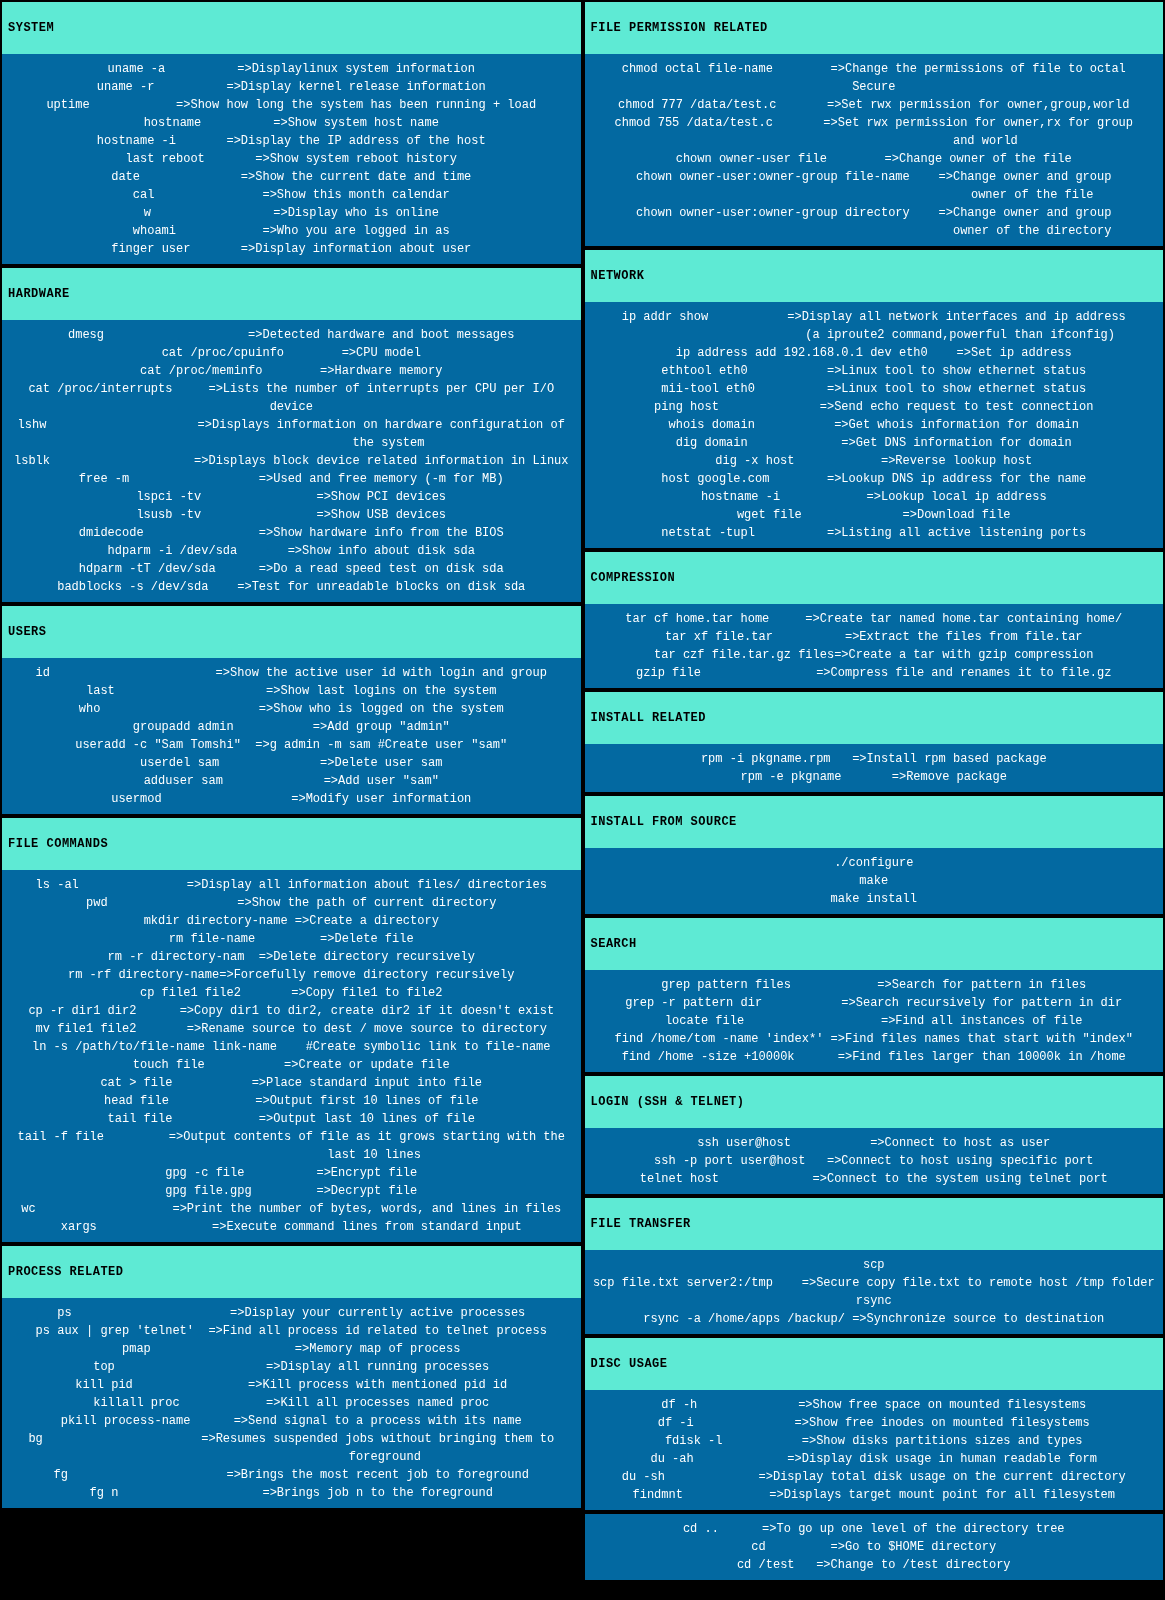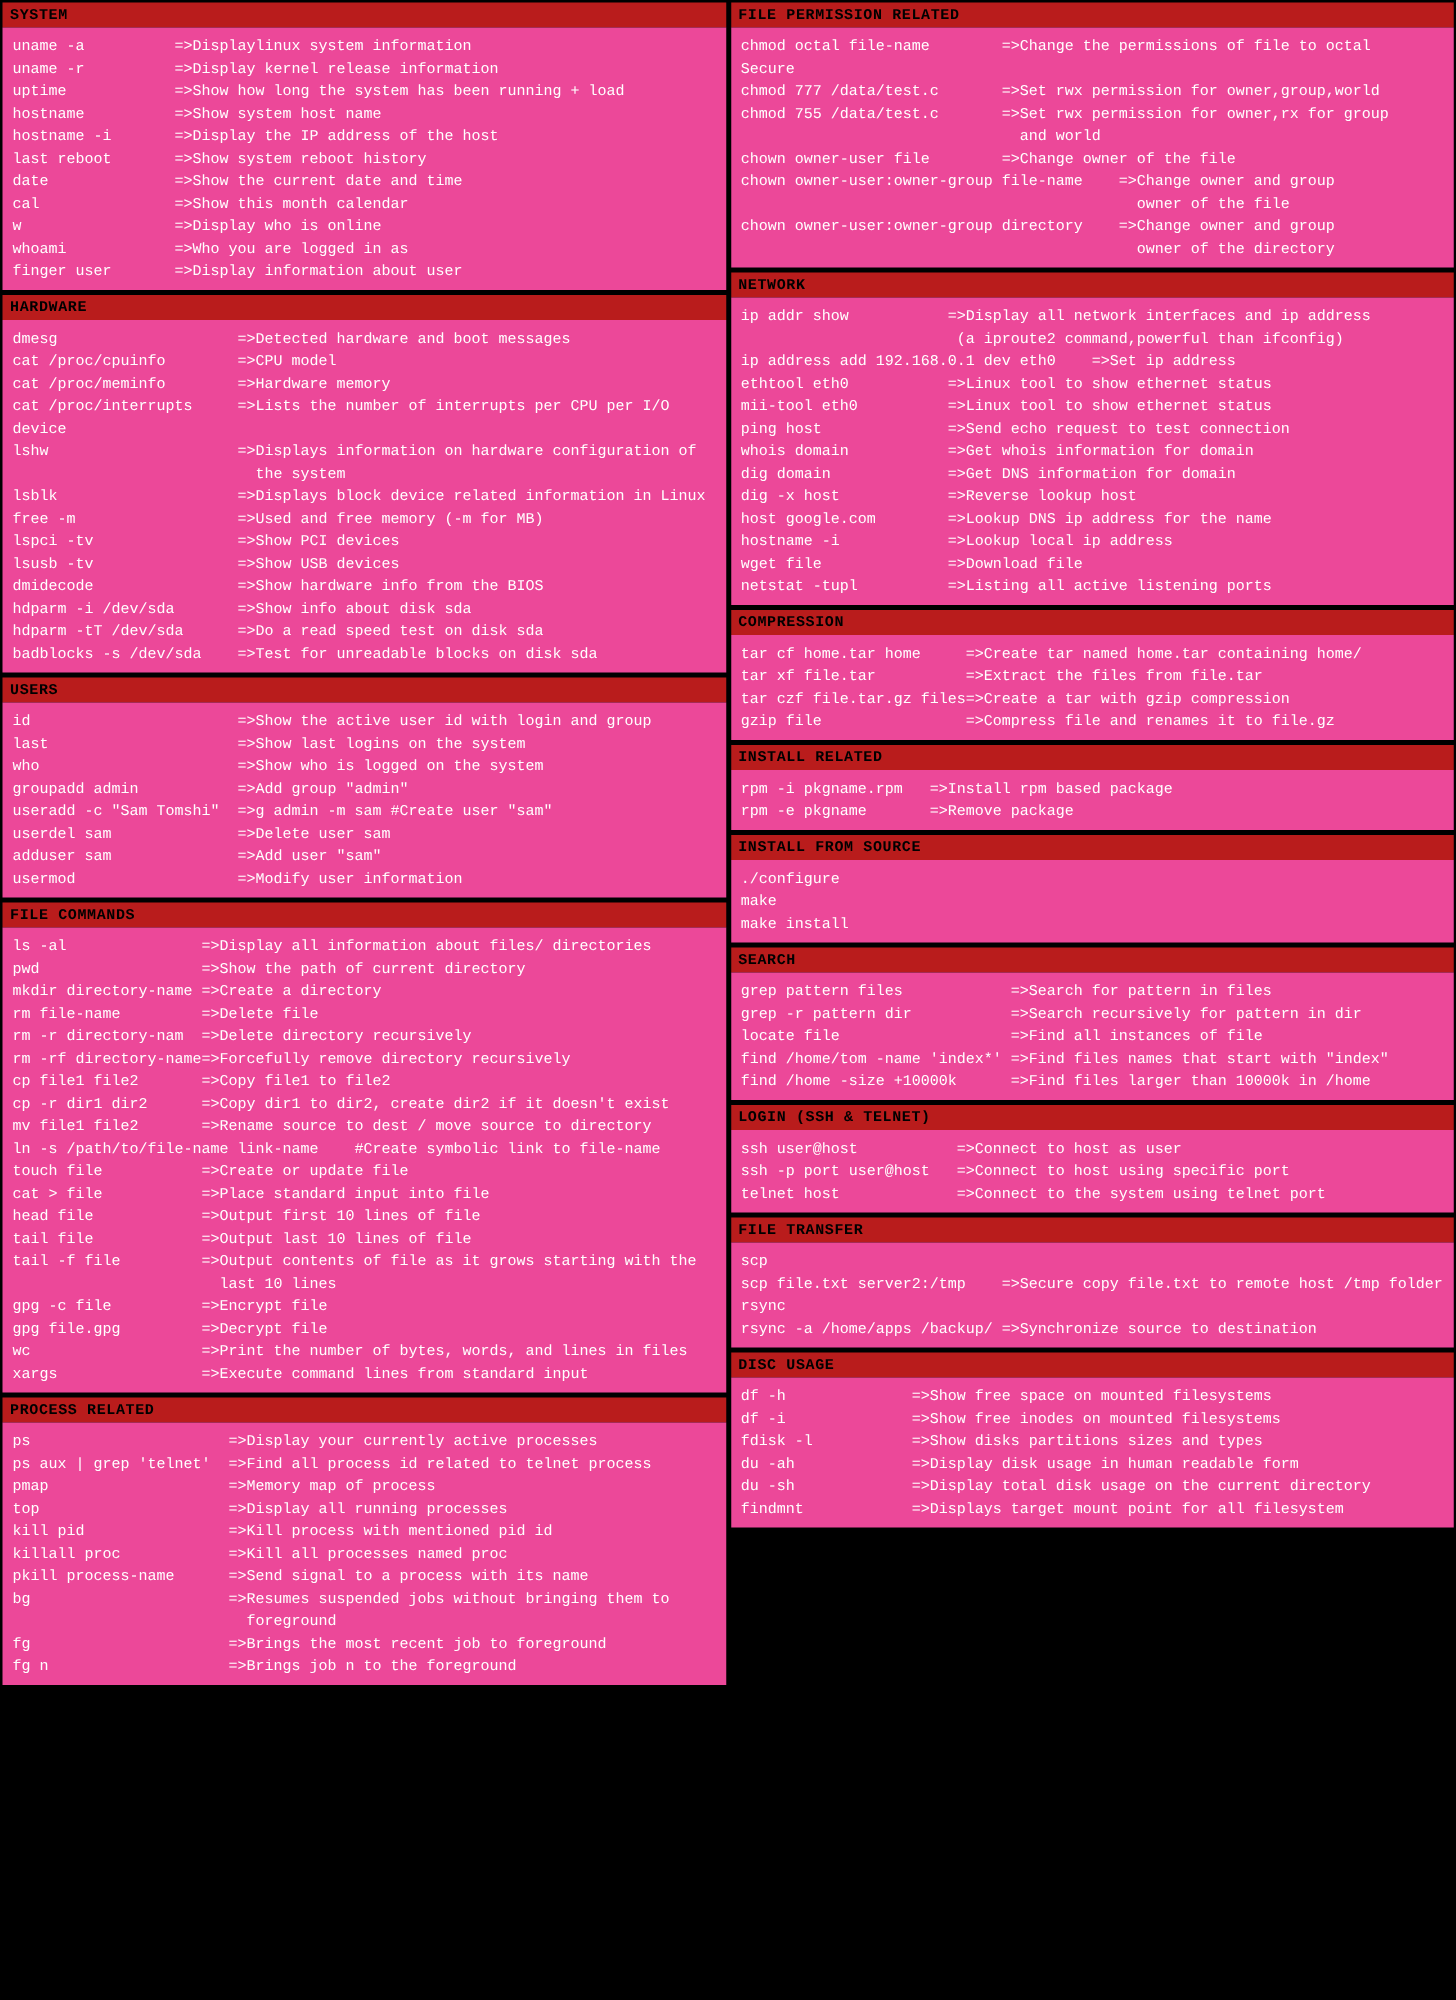--- a/index.html
+++ b/index.html
@@ -17,30 +17,31 @@
       width: 1165px;
     }
     .column {
       display: flex;
       flex-direction: column;
     }
     .section {
       margin: 2px;
     }
     .section-header {
-      background: #b91c1c;
+      background: #5eead4;
       color: #000;
       font-weight: bold;
       font-size: 12px;
-      padding: 3px 6px;
+      padding: 19px 6px;
       letter-spacing: 0.5px;
     }
     .section-content {
-      background: #ec4899;
+      background: #0369a1;
       padding: 6px 8px;
+      text-align: center;
     }
     .cmd-text {
       color: #fff;
       white-space: pre-wrap;
       word-break: break-word;
       line-height: 1.5;
     }
   </style>
 </head>
 <body>
@@ -226,14 +227,21 @@
         <div class="section-header">DISC USAGE</div>
         <div class="section-content">
           <div class="cmd-text">df -h              =&gt;Show free space on mounted filesystems</div>
           <div class="cmd-text">df -i              =&gt;Show free inodes on mounted filesystems</div>
           <div class="cmd-text">fdisk -l           =&gt;Show disks partitions sizes and types</div>
           <div class="cmd-text">du -ah             =&gt;Display disk usage in human readable form</div>
           <div class="cmd-text">du -sh             =&gt;Display total disk usage on the current directory</div>
           <div class="cmd-text">findmnt            =&gt;Displays target mount point for all filesystem</div>
         </div>
       </div>
+      <div class="section">
+        <div class="section-content">
+          <div class="cmd-text">cd ..      =&gt;To go up one level of the directory tree</div>
+          <div class="cmd-text">cd         =&gt;Go to $HOME directory</div>
+          <div class="cmd-text">cd /test   =&gt;Change to /test directory</div>
+        </div>
+      </div>
     </div>
 </div>
 
 </body></html>

